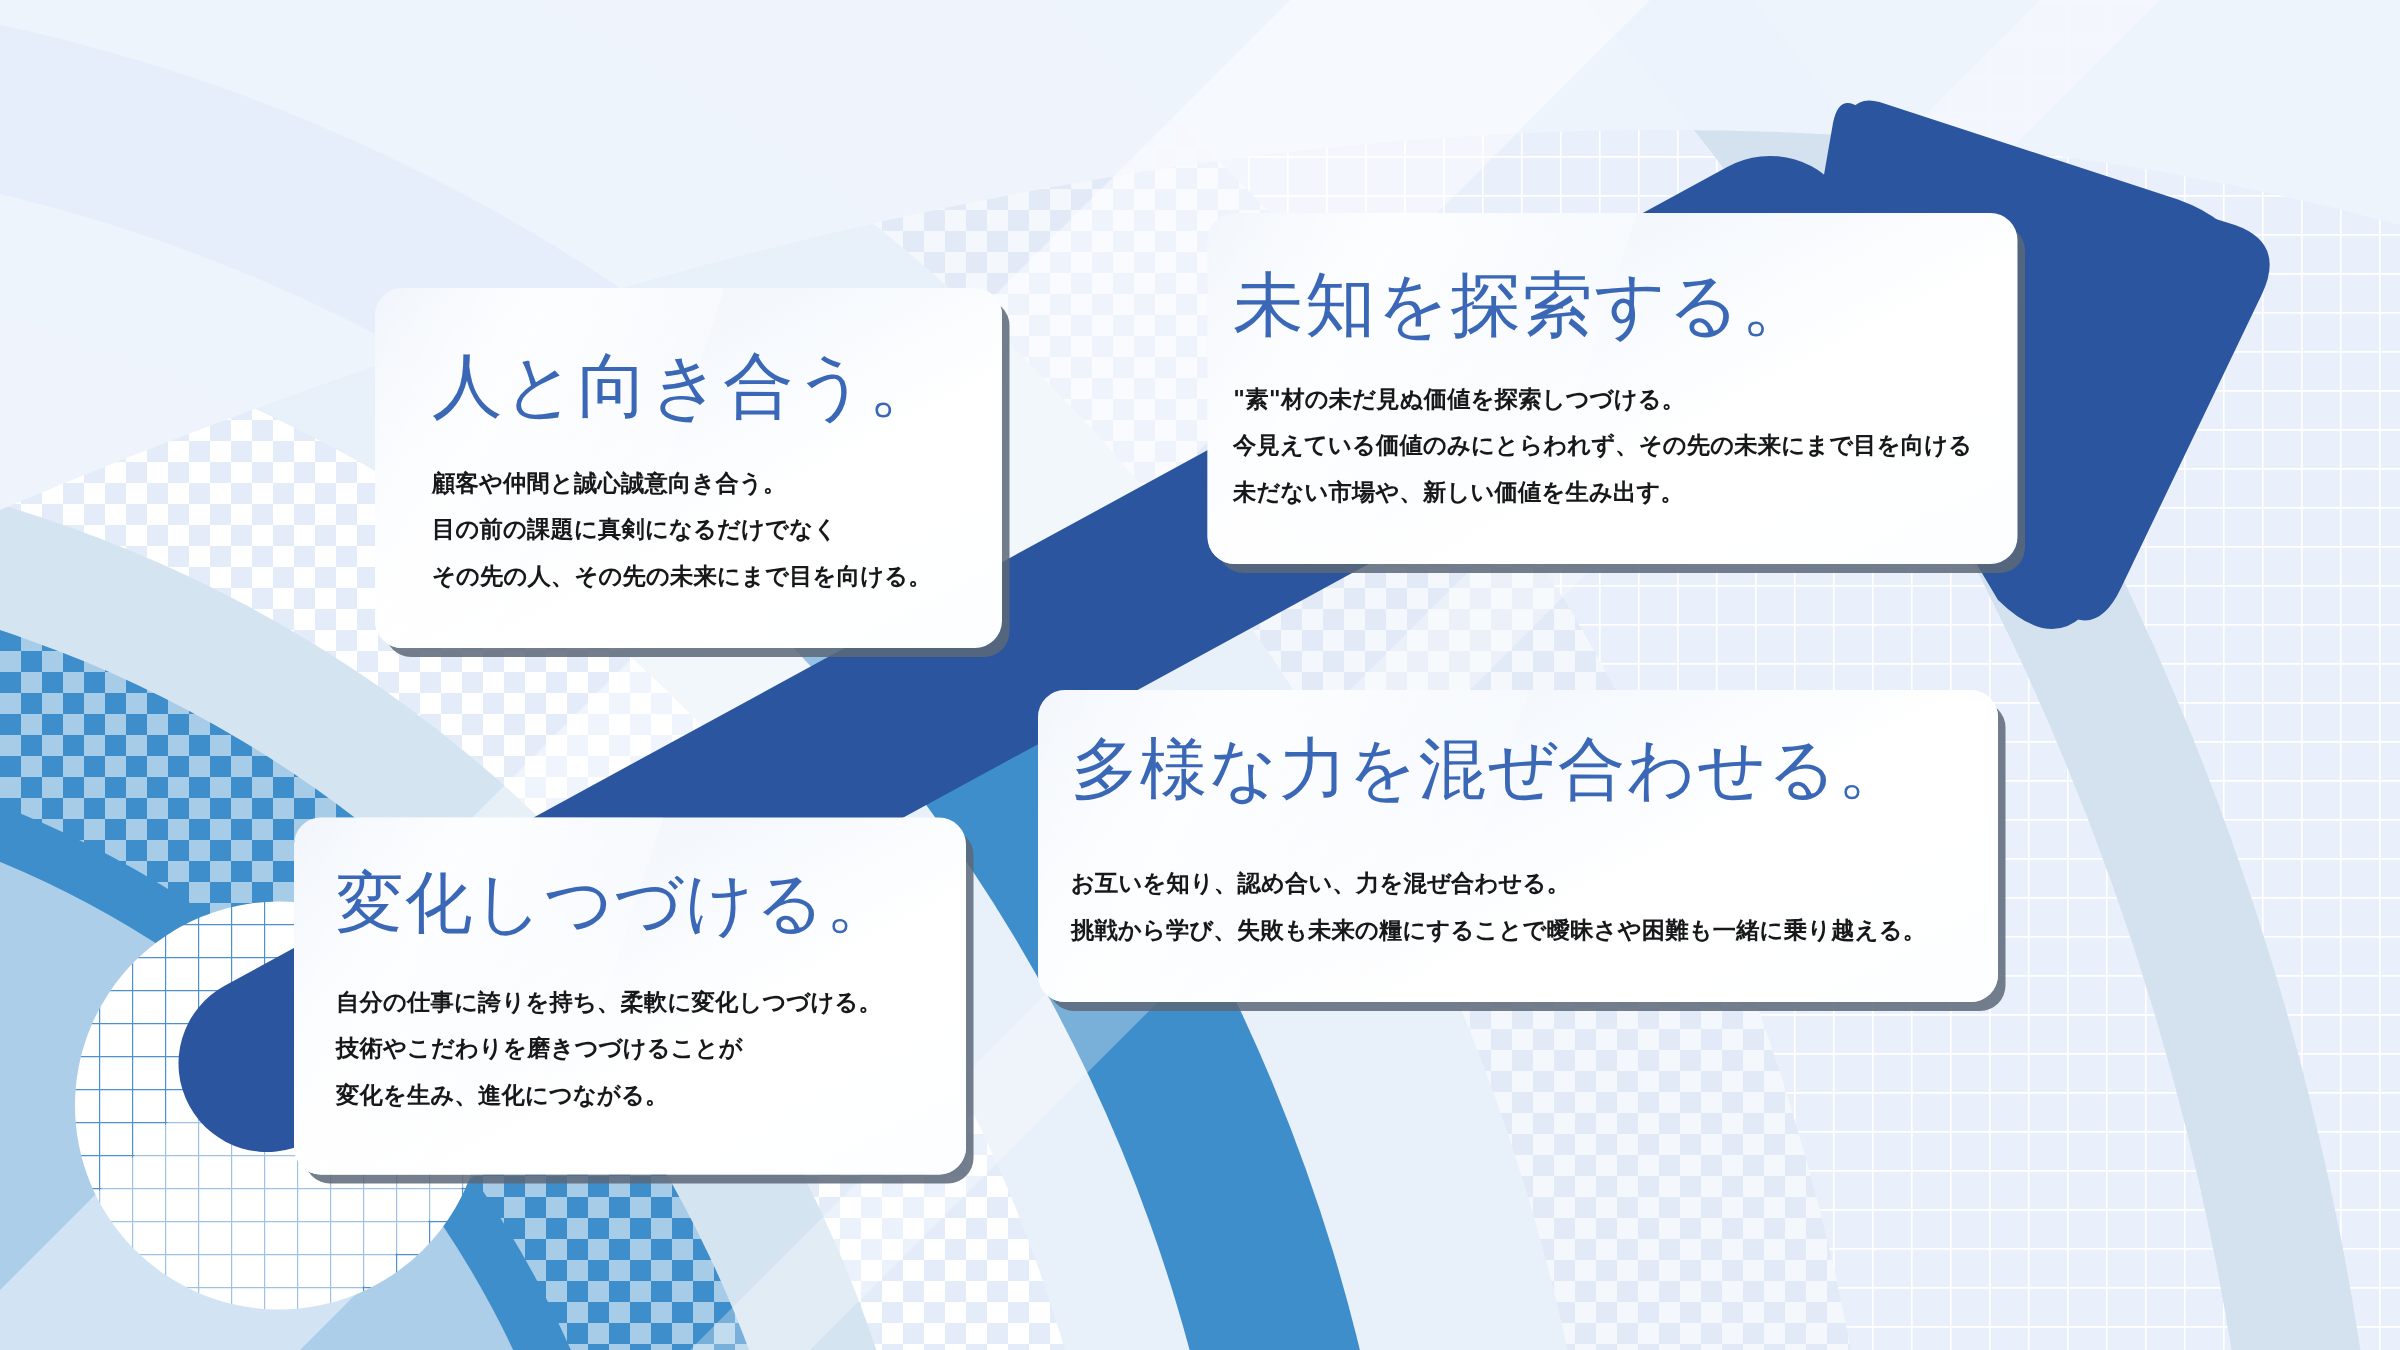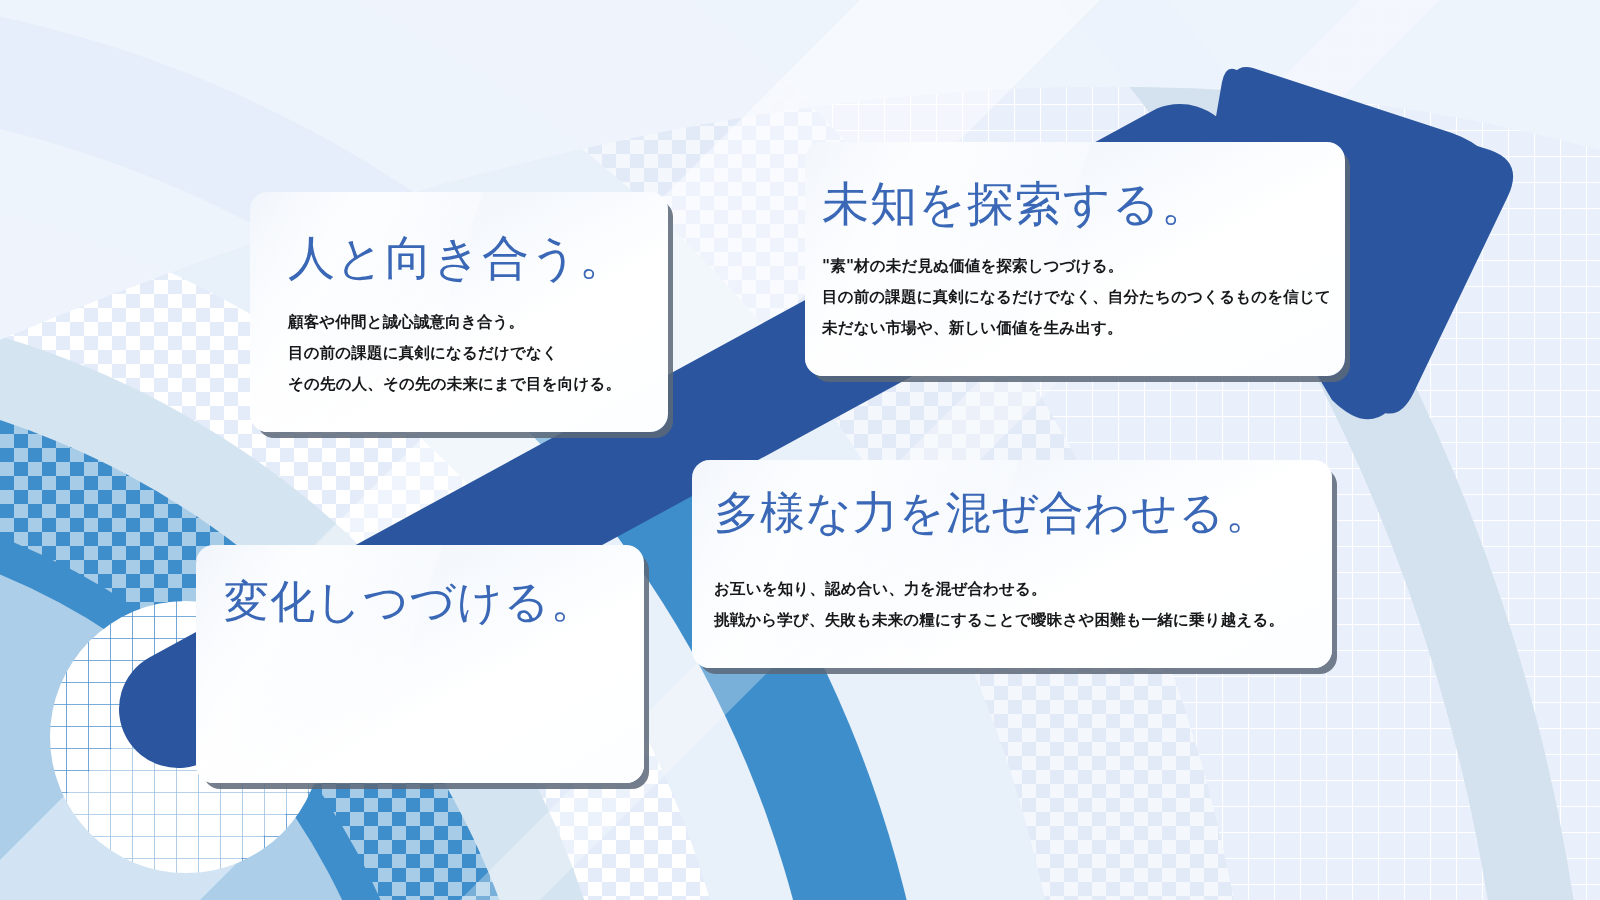--- a/index.html
+++ b/index.html
@@ -176,35 +176,40 @@
         <span class="ln">その先の人、その先の未来にまで目を向ける。</span>
       </p>
     </div>
   </div>
 
   <div class="card" id="card-michi">
     <div class="card-inner">
       <h2 class="card-title">未知を探索する。</h2>
       <p class="card-body">
         <span class="ln">"素"材の未だ見ぬ価値を探索しつづける。</span>
-        <span class="ln">目の前の課題に真剣になるだけでなく、自分たちのつくるものを信じて</span>
+        <span class="ln">今見えている価値のみにとらわれず、その先の未来にまで目を向ける</span>
         <span class="ln">未だない市場や、新しい価値を生み出す。</span>
       </p>
     </div>
   </div>
 
   <div class="card" id="card-tayou">
     <div class="card-inner">
       <h2 class="card-title">多様な力を混ぜ合わせる。</h2>
       <p class="card-body">
         <span class="ln">お互いを知り、認め合い、力を混ぜ合わせる。</span>
         <span class="ln">挑戦から学び、失敗も未来の糧にすることで曖昧さや困難も一緒に乗り越える。</span>
       </p>
     </div>
   </div>
 
   <div class="card" id="card-henka">
     <div class="card-inner">
       <h2 class="card-title">変化しつづける。</h2>
+      <p class="card-body">
+        <span class="ln">自分の仕事に誇りを持ち、柔軟に変化しつづける。</span>
+        <span class="ln">技術やこだわりを磨きつづけることが</span>
+        <span class="ln">変化を生み、進化につながる。</span>
+      </p>
     </div>
   </div>
 
 </div>
 
 </body></html>

